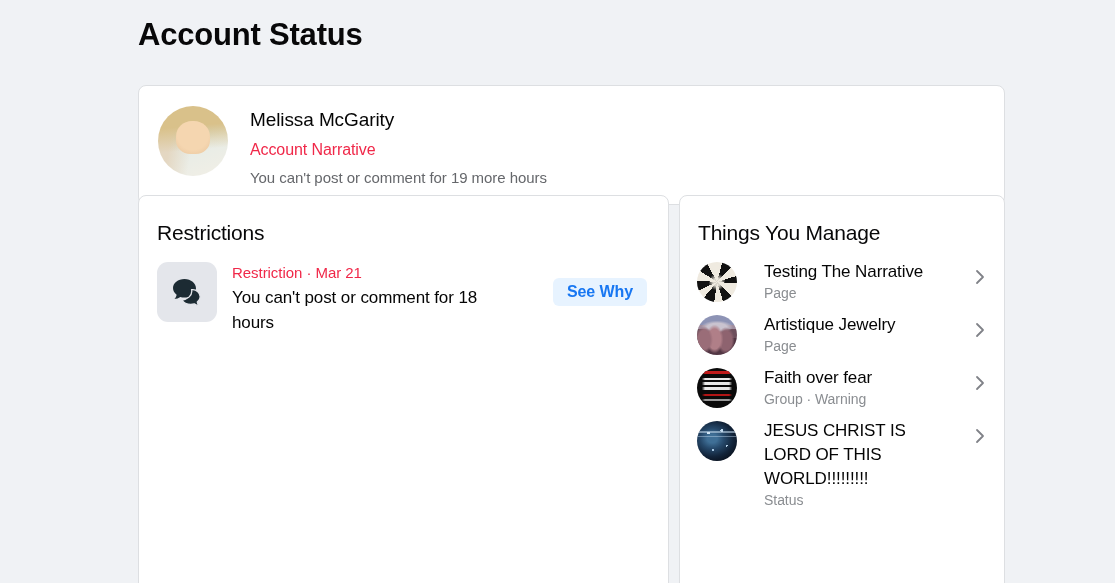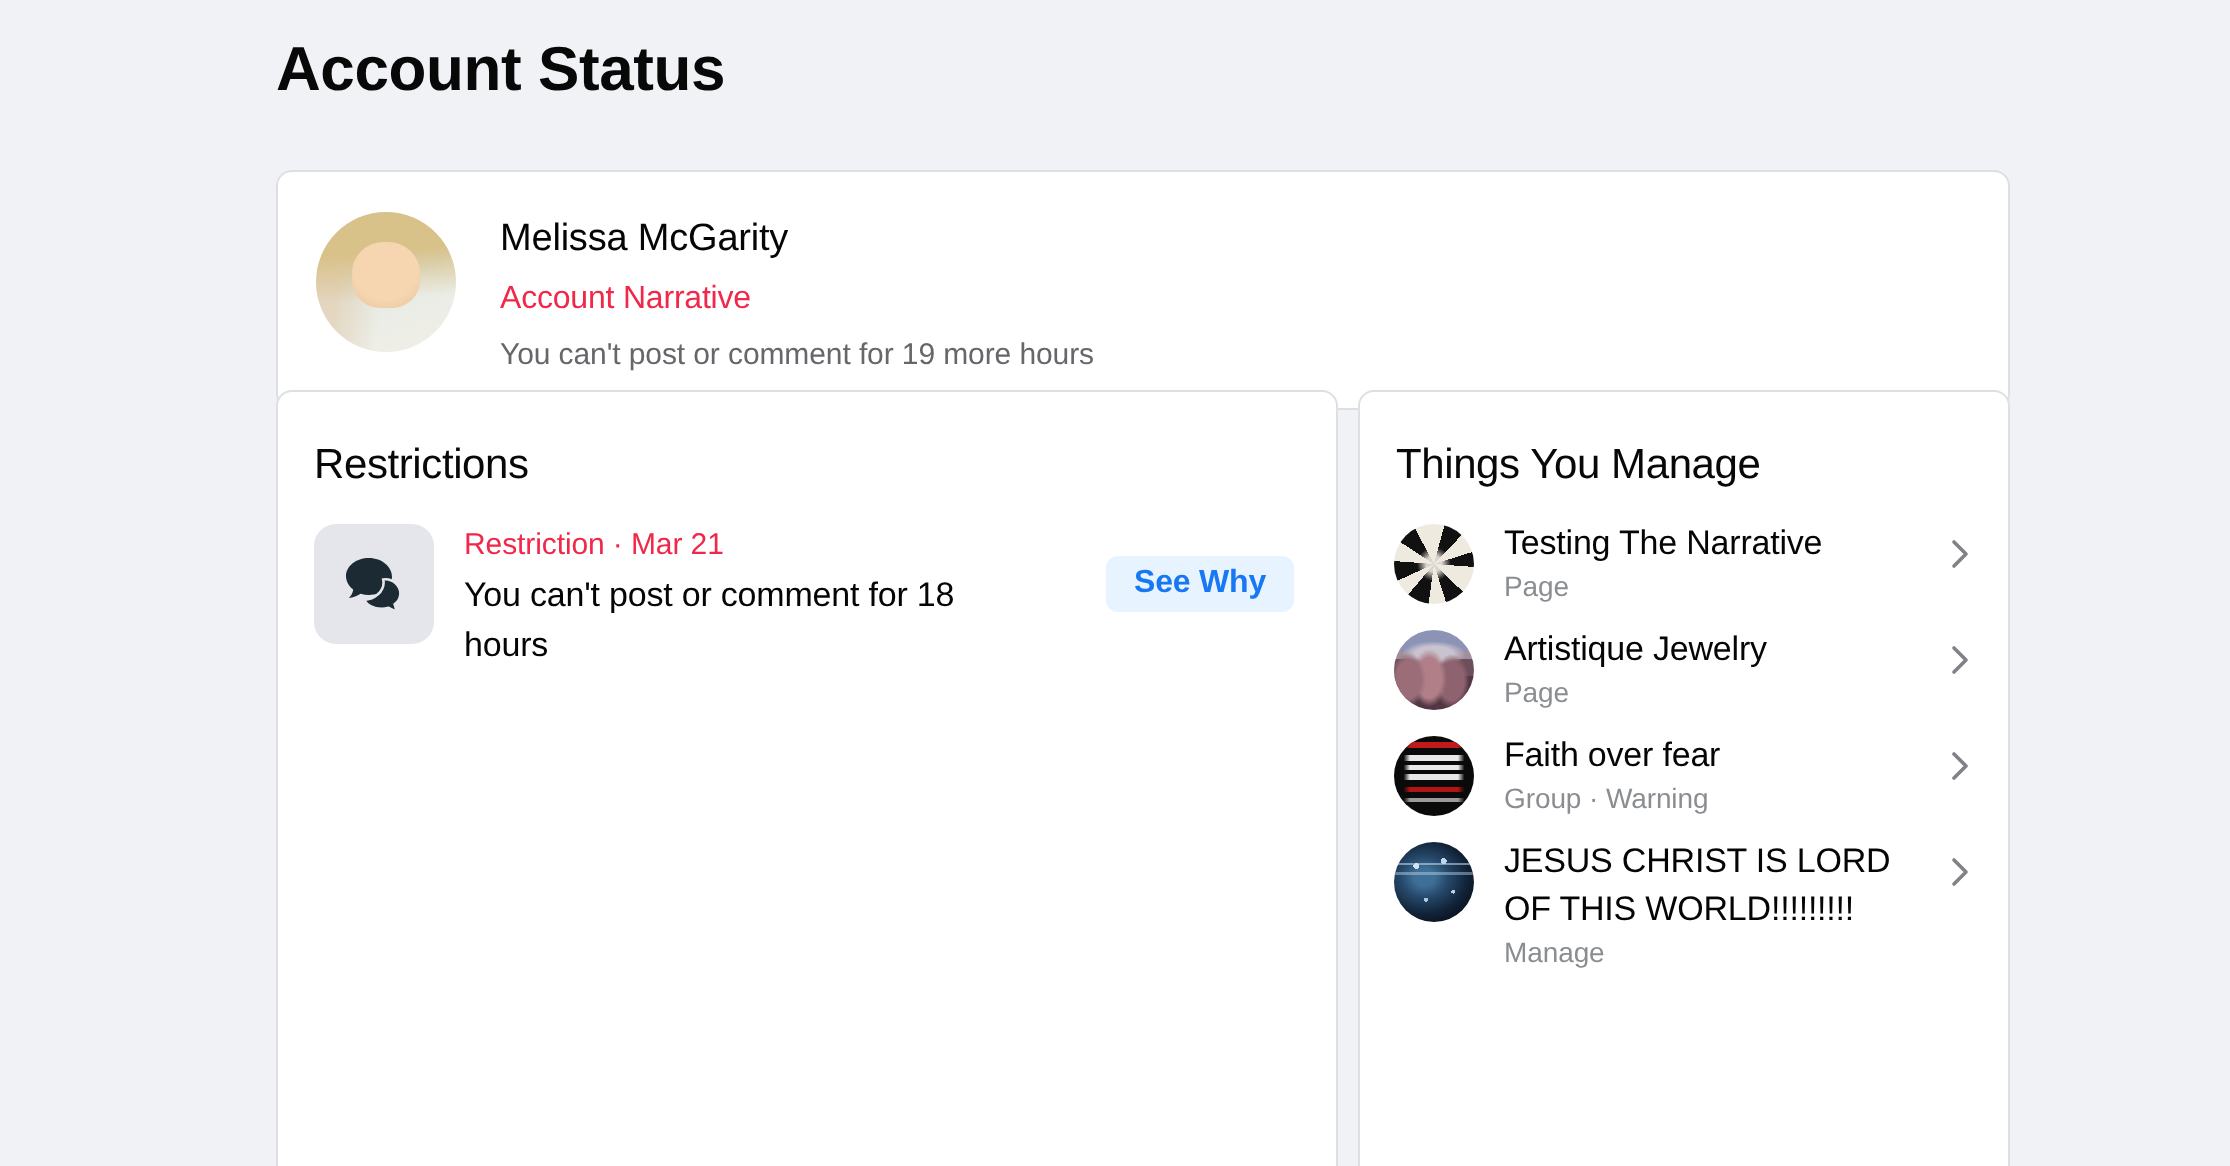--- a/index.html
+++ b/index.html
@@ -191,20 +191,21 @@
   
   .manage-list {
     margin-top: 10px;
   }
 
   .manage-row {
     display: flex;
     align-items: flex-start;
     padding: 5px 16px 5px 17px;
     cursor: pointer;
+    gap: 12px;
   }
 
   .manage-avatar {
     width: 40px;
     height: 40px;
     border-radius: 50%;
     flex: 0 0 40px;
     overflow: hidden;
     position: relative;
     margin-top: 2px;
@@ -405,21 +406,21 @@
           <svg width="16" height="16" viewBox="0 0 16 16" aria-hidden="true">
             <path d="M5 2l6 6-6 6" fill="none" stroke="#808288" stroke-width="1.8" stroke-linecap="round" stroke-linejoin="round"></path>
           </svg>
         </div>
       </div>
 
       <div class="manage-row">
         <div class="manage-avatar av-jesus"></div>
         <div class="manage-body">
           <div class="manage-name">JESUS CHRIST IS LORD OF THIS WORLD!!!!!!!!!</div>
-          <div class="manage-sub">Manage</div>
+          <div class="manage-sub">Status</div>
         </div>
         <div class="chevron">
           <svg width="16" height="16" viewBox="0 0 16 16" aria-hidden="true">
             <path d="M5 2l6 6-6 6" fill="none" stroke="#808288" stroke-width="1.8" stroke-linecap="round" stroke-linejoin="round"></path>
           </svg>
         </div>
       </div>
 
     </div>
   </div>

